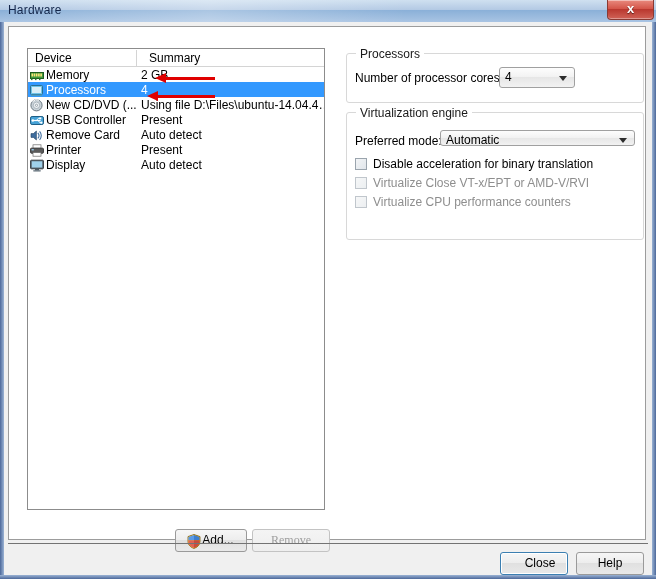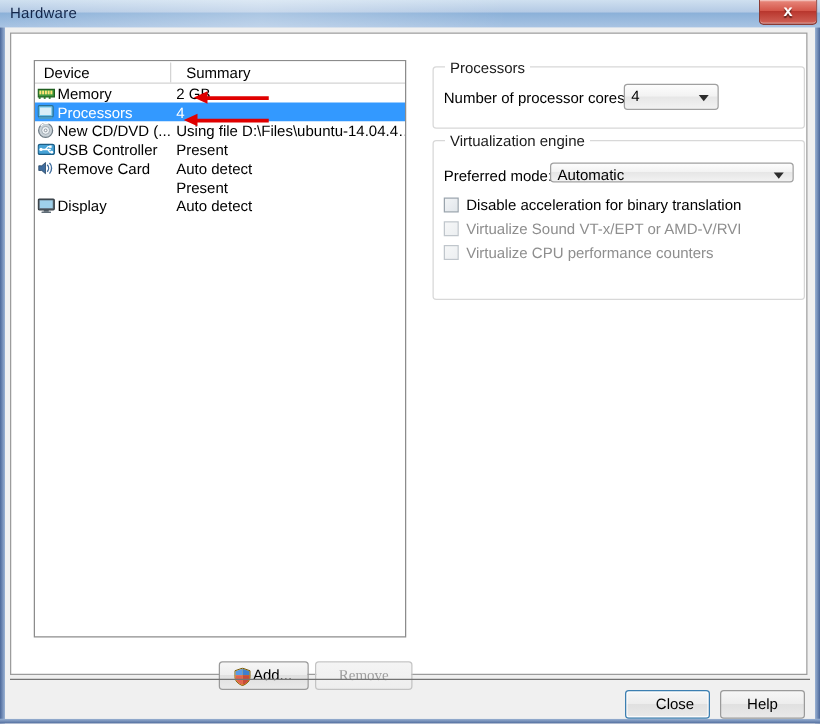--- a/index.html
+++ b/index.html
@@ -411,20 +411,29 @@
                 <span class="icon-wrap"><svg width="14" height="13" viewBox="0 0 14 13">
                     <path d="M1 4.6 h2.4 L6.4 2 v9 L3.4 8.4 H1 Z" fill="#3f6d9e" stroke="#23425f" stroke-width="0.6"></path>
                     <path d="M7.8 3.8 a4.2 4.2 0 0 1 0 5.6" stroke="#3f6d9e" stroke-width="1.1" fill="none"></path>
                     <path d="M9.6 2.3 a6.4 6.4 0 0 1 0 8.6" stroke="#3f6d9e" stroke-width="1.1" fill="none"></path>
                   </svg></span>
                 <span class="devlabel">Remove Card</span>
               </div>
               <div class="sumcell">Auto detect</div>
             </div>
             <div class="row">
+              <div class="devcell">
+                <span class="icon-wrap"><svg width="14" height="13" viewBox="0 0 14 13">
+                    <rect x="3" y="0.8" width="8" height="3.4" fill="#ffffff" stroke="#6a6a6a" stroke-width="0.7"></rect>
+                    <rect x="0.6" y="4.2" width="12.8" height="5" rx="0.8" fill="#5b5b5b" stroke="#3a3a3a"></rect>
+                    <rect x="1.6" y="5.2" width="2.2" height="1.2" fill="#9fd8ff"></rect>
+                    <rect x="3" y="8.6" width="8" height="3.6" fill="#ffffff" stroke="#6a6a6a" stroke-width="0.7"></rect>
+                  </svg></span>
+                <span class="devlabel">Printer</span>
+              </div>
               <div class="sumcell">Present</div>
             </div>
             <div class="row">
               <div class="devcell">
                 <span class="icon-wrap"><svg width="14" height="13" viewBox="0 0 14 13">
                     <rect x="0.6" y="1.2" width="12.8" height="8.6" rx="0.8" fill="#5f6c77" stroke="#333b42"></rect>
                     <rect x="1.8" y="2.3" width="10.4" height="6.2" fill="#9fd0ea"></rect>
                     <rect x="5" y="10" width="4" height="1.4" fill="#4d5862"></rect>
                     <rect x="3.2" y="11.2" width="7.6" height="1.2" rx="0.4" fill="#5f6c77"></rect>
                   </svg></span>
@@ -478,21 +487,21 @@
           <span class="combo-value">Automatic</span>
           <span class="caret" style="top:7px;"></span>
         </div>
 
         <div class="checkrow" style="left:8px; top:44px;">
           <span class="checkbox"></span>
           <span class="check-label">Disable acceleration for binary translation</span>
         </div>
         <div class="checkrow" style="left:8px; top:63px;">
           <span class="checkbox dim"></span>
-          <span class="check-label dim">Virtualize Sound VT-x/EPT or AMD-V/RVI</span>
+          <span class="check-label dim">Virtualize Close VT-x/EPT or AMD-V/RVI</span>
         </div>
         <div class="checkrow" style="left:8px; top:82px;">
           <span class="checkbox dim"></span>
           <span class="check-label dim">Virtualize CPU performance counters</span>
         </div>
       </div>
 
     </div>
 
     <div class="bottom-sep"></div>

